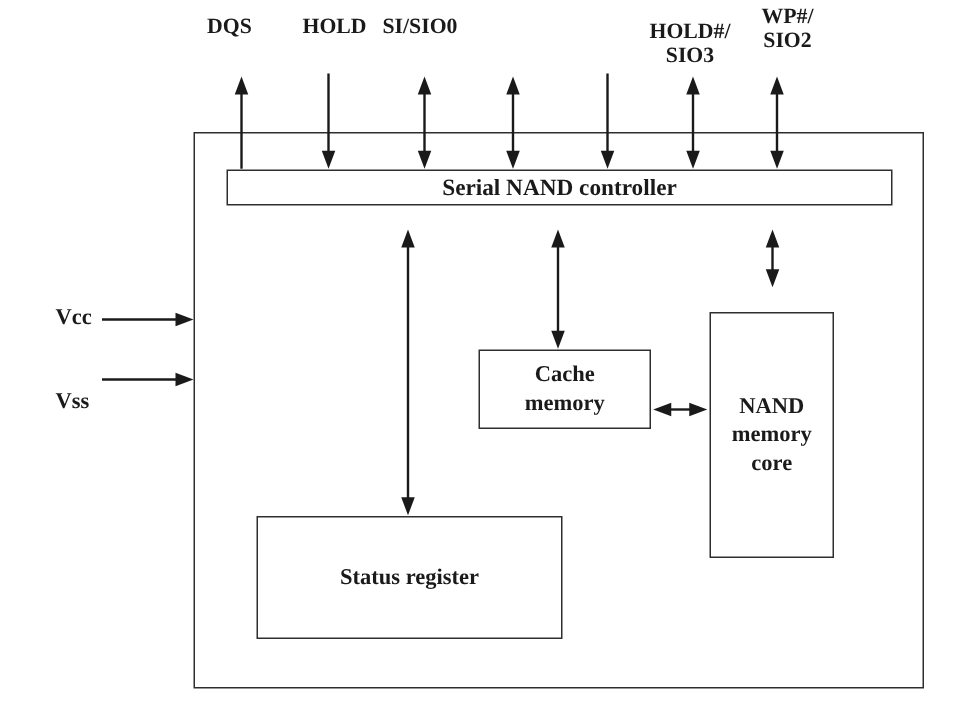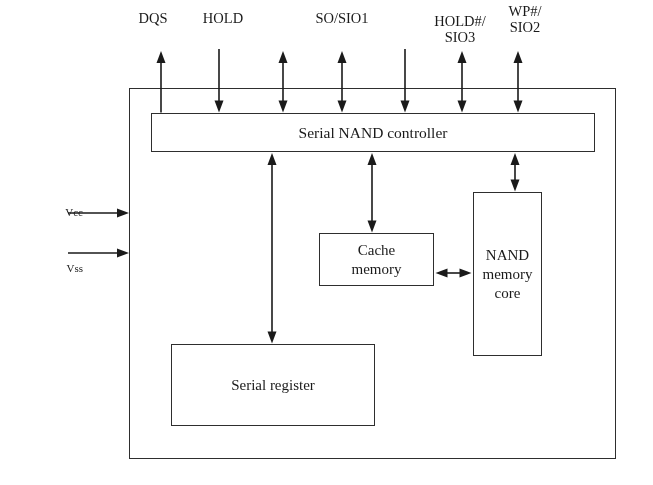--- a/index.html
+++ b/index.html
@@ -4,20 +4,21 @@
 <style>
   html, body { margin: 0; padding: 0; background: #ffffff; }
   .canvas {
     position: relative;
     width: 653px;
     height: 485px;
     background: #ffffff;
     font-family: "Liberation Serif", "DejaVu Serif", serif;
     color: #1a1a1a;
     overflow: hidden;
+    font-weight: bold;
   }
   .layer { position: absolute; left: 0; top: 0; }
   .box {
     position: absolute;
     box-sizing: border-box;
     border: 1.5px solid #2e2e2e;
     background: #ffffff;
     display: flex;
     align-items: center;
     justify-content: center;
@@ -36,53 +37,53 @@
     position: absolute;
     width: 90px;
     text-align: center;
     font-size: 14.5px;
     line-height: 16px;
     white-space: pre-line;
   }
   .power-label {
     position: absolute;
     width: 46px;
-    text-align: right;
-    font-size: 11px;
+    text-align: left;
+    font-size: 15px;
     line-height: 17px;
   }
   svg { position: absolute; left: 0; top: 0; }
   .wire { stroke: #1a1a1a; stroke-width: 1.6; fill: none; }
   .head { fill: #1a1a1a; stroke: none; }
 </style>
 </head>
 <body>
 
 <div class="canvas">
 
   <div class="pin-label" style="left:108px; top:10px;">DQS</div>
   <div class="pin-label" style="left:178px; top:10px;">HOLD</div>
-  <div class="pin-label" style="left:297px; top:10px;">SO/SIO1</div>
+  <div class="pin-label" style="left:235px; top:10px;">SI/SIO0</div>
   <div class="pin-label" style="left:415px; top:13px;">HOLD#/
 SIO3</div>
   <div class="pin-label" style="left:480px; top:3px;">WP#/
 SIO2</div>
 
   <div class="power-label" style="left:37px; top:204px;">Vcc</div>
   <div class="power-label" style="left:37px; top:260px;">Vss</div>
 
   <div class="outer-box" style="left:129px; top:88px; width:487px; height:371px;"></div>
 
-  <div class="box" style="left:151px; top:113px; width:444px; height:39px; font-size:15.5px;">Serial NAND controller</div>
+  <div class="box" style="left:151px; top:113px; width:444px; height:24px; font-size:15.5px;">Serial NAND controller</div>
   <div class="box" style="left:319px; top:233px; width:115px; height:53px;">Cache
 memory</div>
-  <div class="box" style="left:473px; top:192px; width:69px; height:164px;">NAND
+  <div class="box" style="left:473px; top:208px; width:83px; height:164px;">NAND
 memory
 core</div>
-  <div class="box" style="left:171px; top:344px; width:204px; height:82px;">Serial register</div>
+  <div class="box" style="left:171px; top:344px; width:204px; height:82px;">Status register</div>
 
   <svg class="layer" width="653" height="485" viewBox="0 0 653 485">
 
     <g>
       <path class="wire" d="M161,112.5 L161,62"></path>
       <polygon class="head" points="161,51 156.5,63 165.5,63"></polygon>
     </g>
 
     <g>
       <path class="wire" d="M219,49 L219,101.5"></path>

